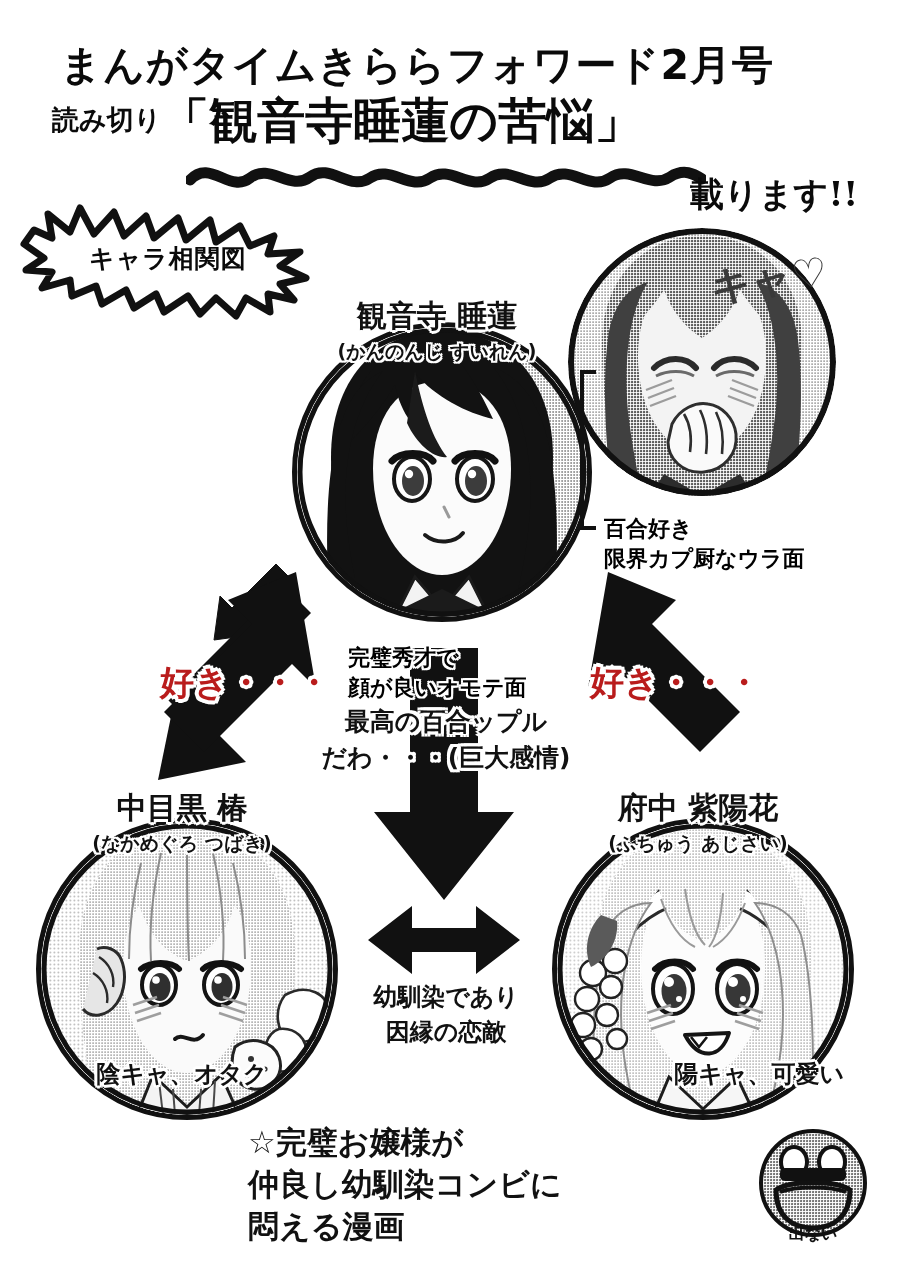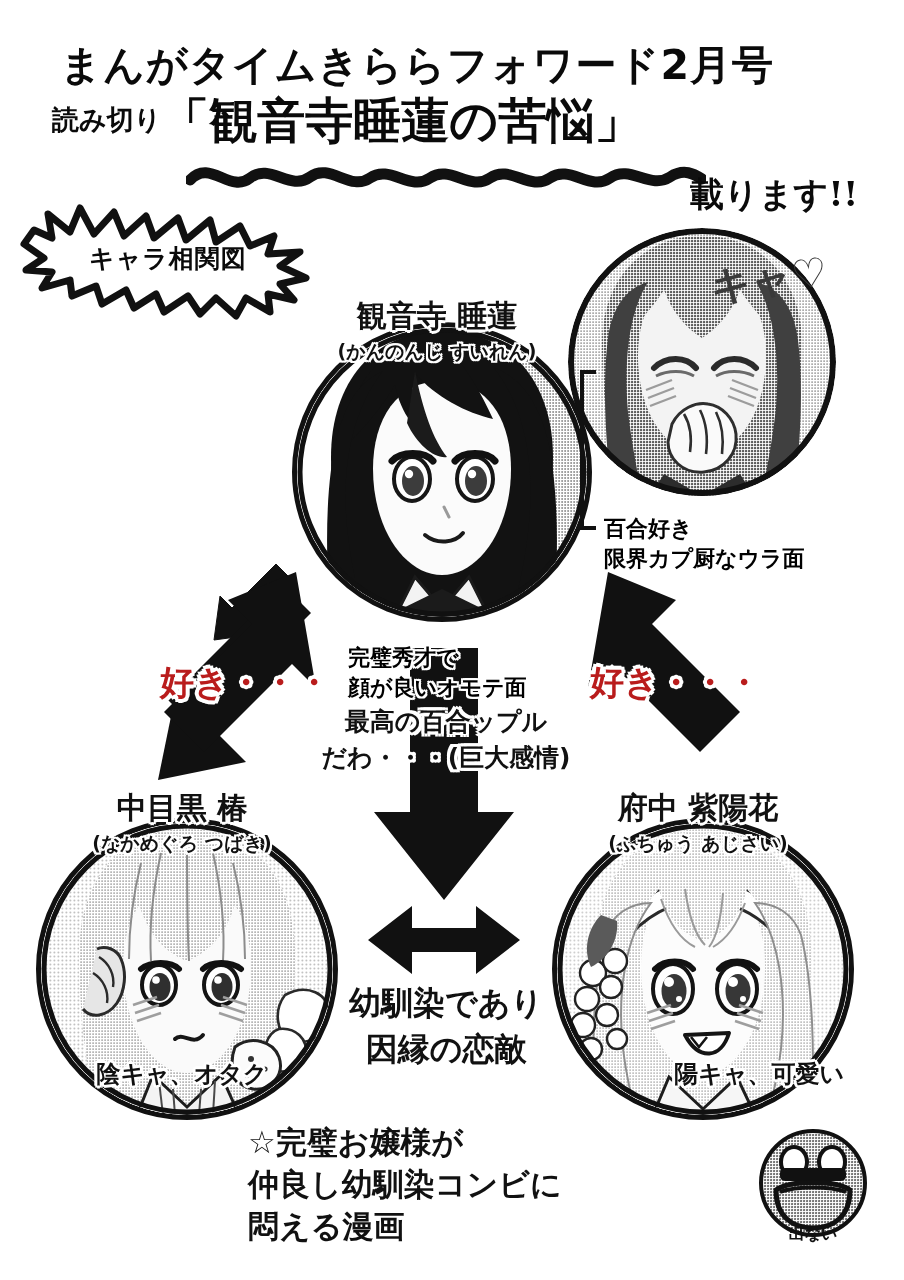--- a/index.html
+++ b/index.html
@@ -95,21 +95,21 @@
   .midcap{
     position:absolute;z-index:40;text-align:center;
     font-size:25px;font-weight:bold;line-height:1.45;color:#111;
     font-family:"DejaVu Sans",sans-serif;white-space:pre-line;
     text-shadow:
       3px 0 #fff,-3px 0 #fff,0 3px #fff,0 -3px #fff,
       3px 3px #fff,-3px 3px #fff,3px -3px #fff,-3px -3px #fff;
   }
   .relcap{
     position:absolute;z-index:40;text-align:center;
-    font-size:32px;font-weight:bold;line-height:1.45;color:#111;
+    font-size:24px;font-weight:bold;line-height:1.45;color:#111;
     font-family:"DejaVu Sans",sans-serif;white-space:pre-line;
   }
 
   
   .blurb{
     position:absolute;left:248px;top:1122px;
     font-size:31px;font-weight:bold;line-height:1.35;color:#111;
     font-family:"DejaVu Sans",sans-serif;white-space:pre-line;
   }
 

